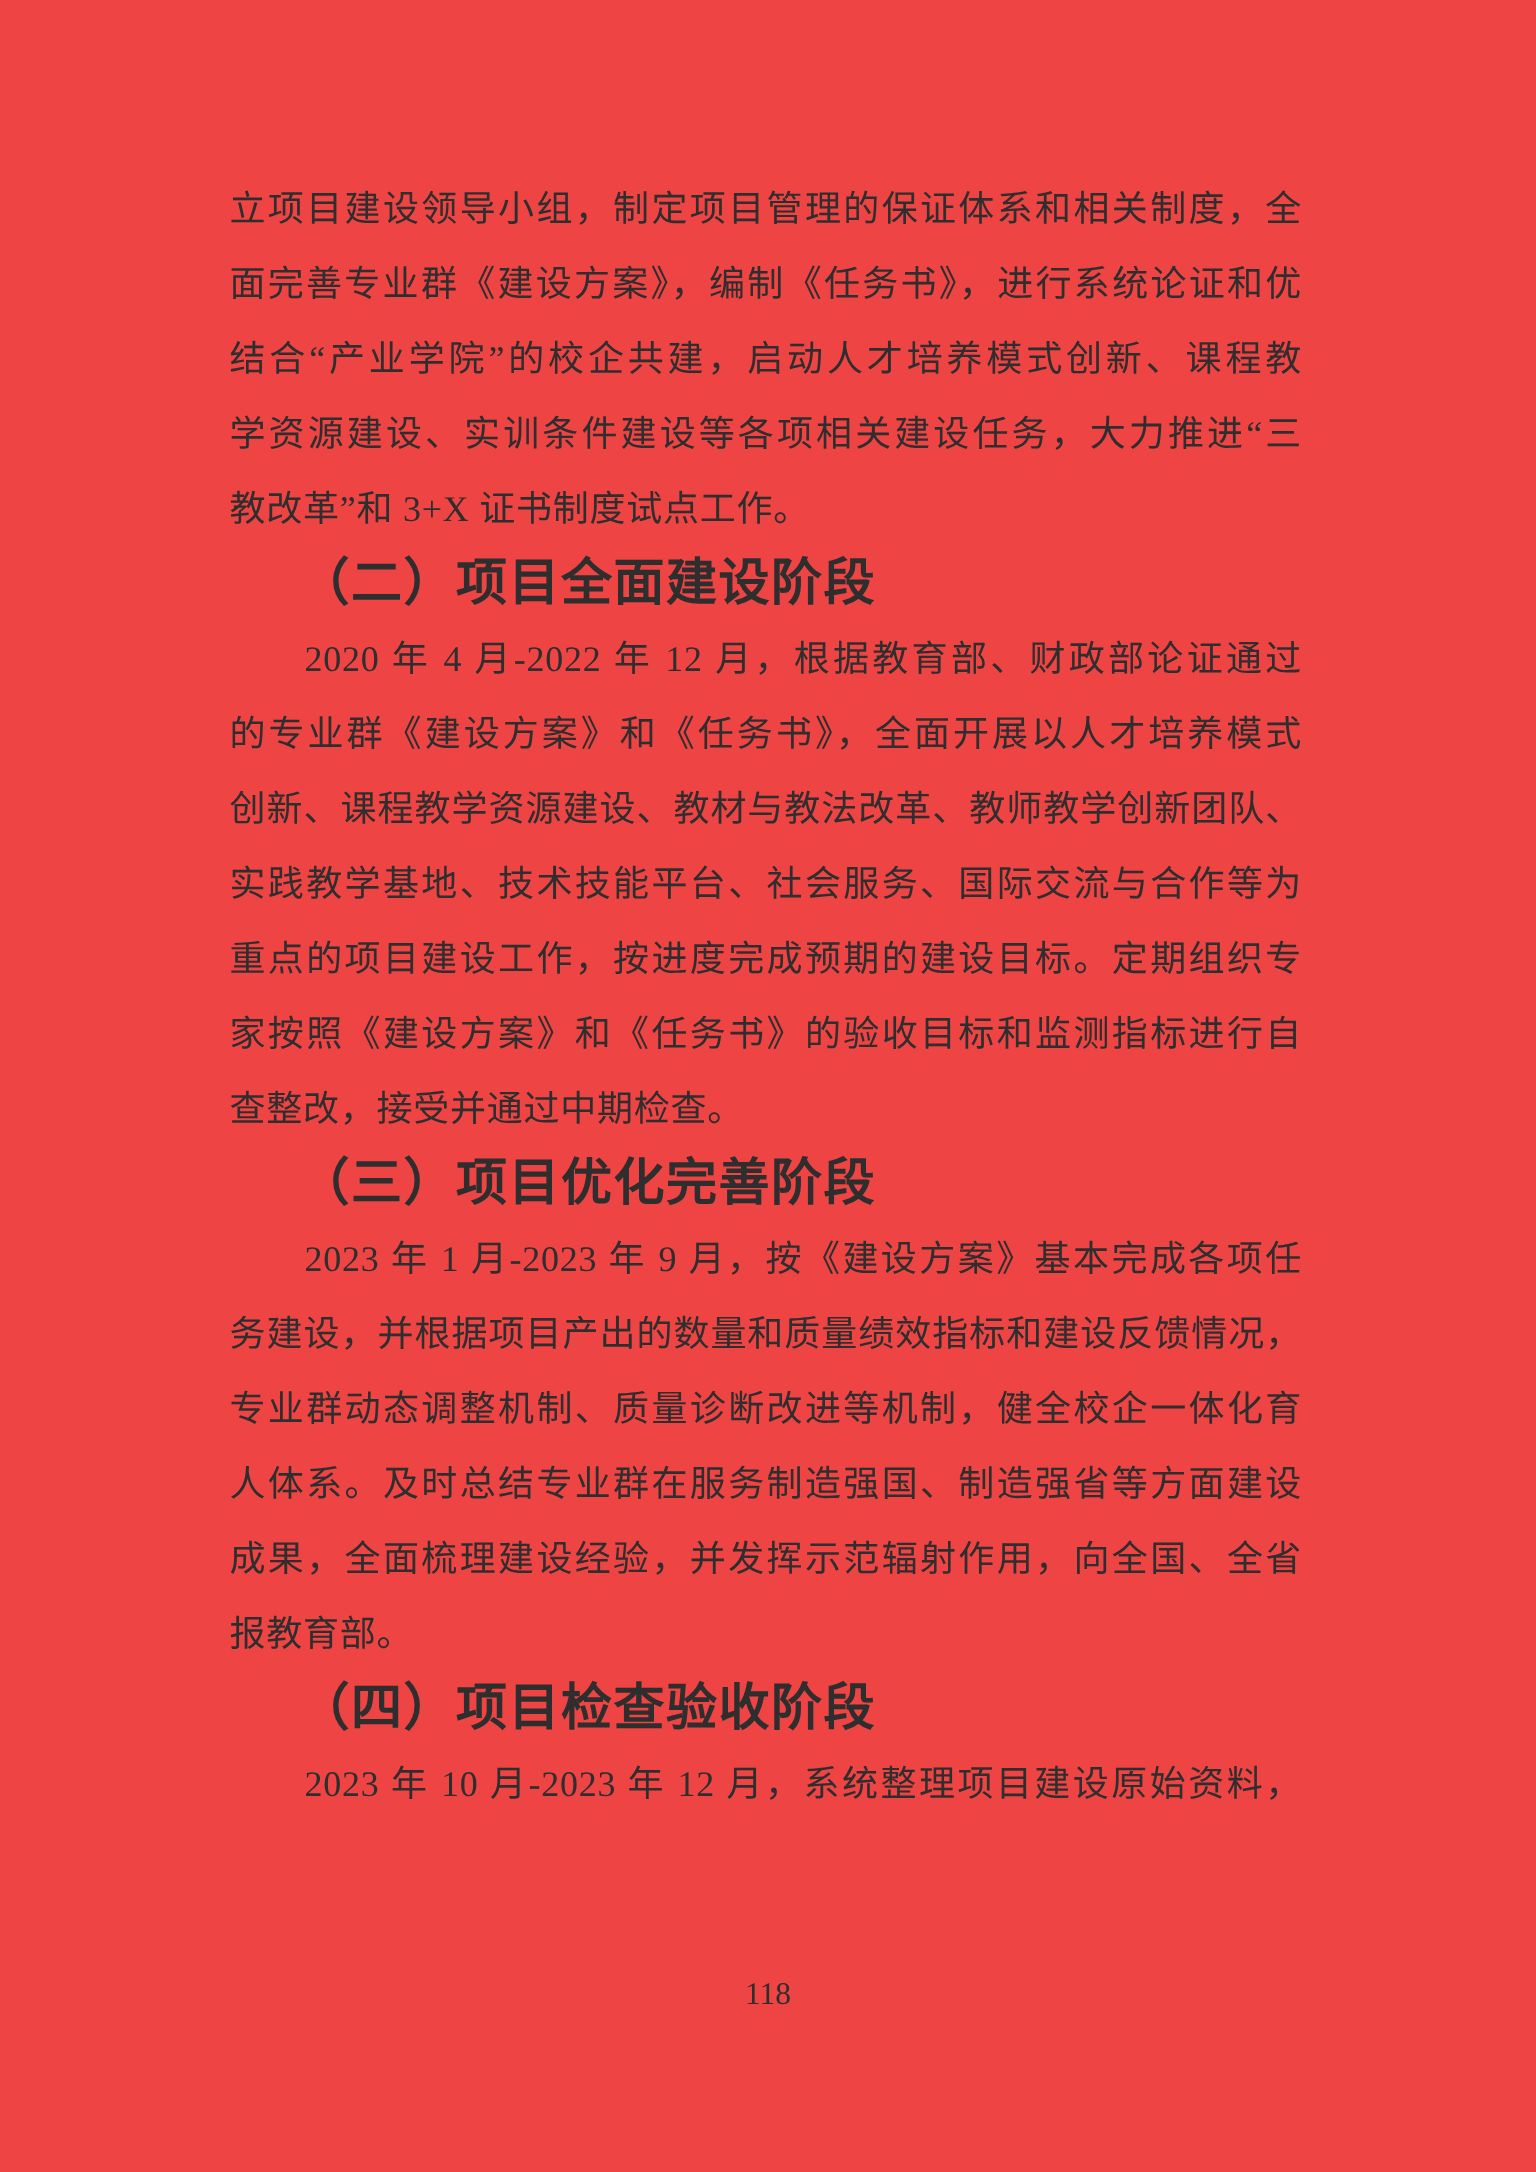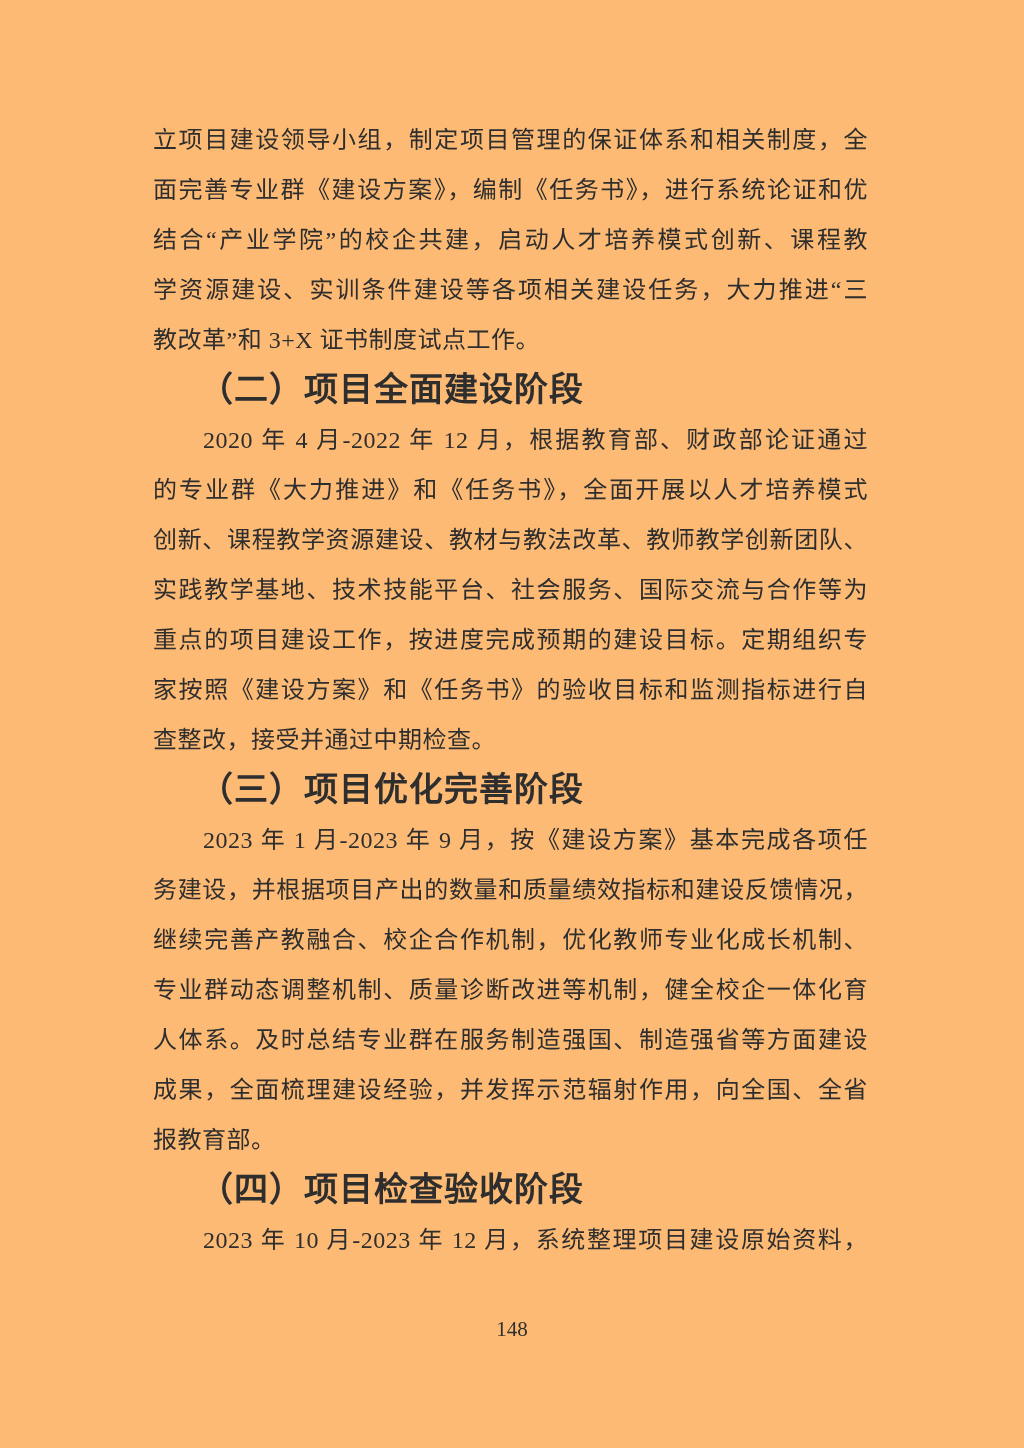--- a/index.html
+++ b/index.html
@@ -49,48 +49,47 @@
     width: 100%;
     text-align: center;
     font-size: 21px;
     line-height: 30px;
     color: #2e2e2e;
   }
 </style>
 </head>
 <body>
 
-<div class="page" style="background: #fdba74; color: rgb(46, 46, 46);">
+<div class="page" style="background: #ef4444; color: rgb(46, 46, 46);">
   <div class="content" id="doc-content">
       <div class="para">
         <div class="line jl">立项目建设领导小组，制定项目管理的保证体系和相关制度，全</div>
         <div class="line jl">面完善专业群《建设方案》，编制《任务书》，进行系统论证和优</div>
         <div class="line jl">结合“产业学院”的校企共建，启动人才培养模式创新、课程教</div>
         <div class="line jl">学资源建设、实训条件建设等各项相关建设任务，大力推进“三</div>
         <div class="line">教改革”和 3+X 证书制度试点工作。</div>
       </div>
       <div class="heading">（二）项目全面建设阶段</div>
       <div class="para">
         <div class="line jl ind">2020 年 4 月-2022 年 12 月，根据教育部、财政部论证通过</div>
-        <div class="line jl">的专业群《大力推进》和《任务书》，全面开展以人才培养模式</div>
+        <div class="line jl">的专业群《建设方案》和《任务书》，全面开展以人才培养模式</div>
         <div class="line jl">创新、课程教学资源建设、教材与教法改革、教师教学创新团队、</div>
         <div class="line jl">实践教学基地、技术技能平台、社会服务、国际交流与合作等为</div>
         <div class="line jl">重点的项目建设工作，按进度完成预期的建设目标。定期组织专</div>
         <div class="line jl">家按照《建设方案》和《任务书》的验收目标和监测指标进行自</div>
         <div class="line">查整改，接受并通过中期检查。</div>
       </div>
       <div class="heading">（三）项目优化完善阶段</div>
       <div class="para">
         <div class="line jl ind">2023 年 1 月-2023 年 9 月，按《建设方案》基本完成各项任</div>
         <div class="line jl">务建设，并根据项目产出的数量和质量绩效指标和建设反馈情况，</div>
-        <div class="line jl">继续完善产教融合、校企合作机制，优化教师专业化成长机制、</div>
         <div class="line jl">专业群动态调整机制、质量诊断改进等机制，健全校企一体化育</div>
         <div class="line jl">人体系。及时总结专业群在服务制造强国、制造强省等方面建设</div>
         <div class="line jl">成果，全面梳理建设经验，并发挥示范辐射作用，向全国、全省</div>
         <div class="line">报教育部。</div>
       </div>
       <div class="heading">（四）项目检查验收阶段</div>
       <div class="para">
         <div class="line jl ind">2023 年 10 月-2023 年 12 月，系统整理项目建设原始资料，</div>
       </div>
     </div>
-  <div class="footer">148</div>
+  <div class="footer">118</div>
 </div>
 
 </body></html>

